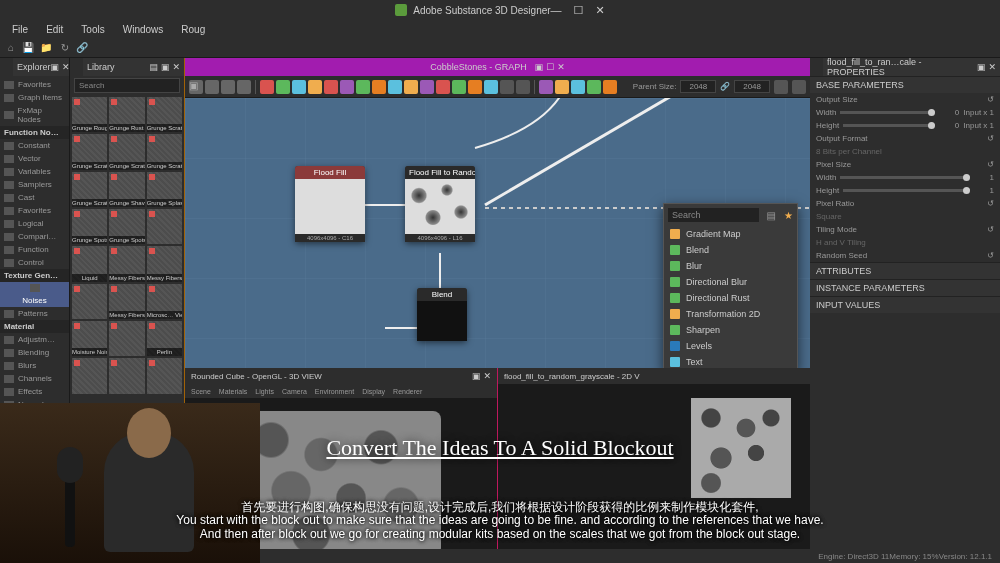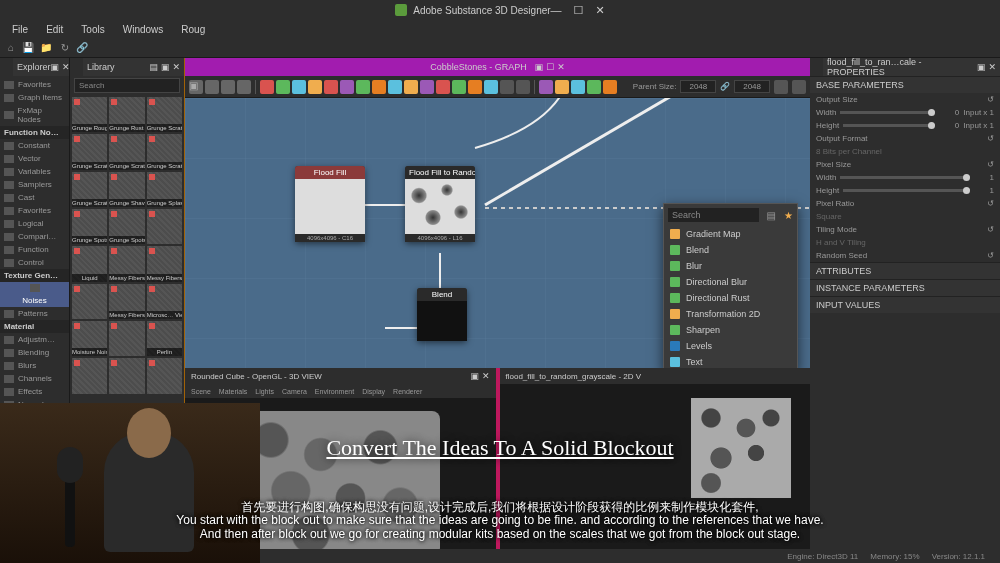--- a/index.html
+++ b/index.html
@@ -104,21 +104,21 @@
 .sub3 { top: 527px; }
 
 
 .webcam { position:absolute; left:0; bottom:0; width:260px; height:160px; background:linear-gradient(#3a2a1a, #1a1008); z-index:150; }
 .person { position:absolute; left:40%; top:18%; width:90px; height:120px; background:#2a2a2a; border-radius:40px 40px 6px 6px; }
 .person::before { content:''; position:absolute; left:50%; top:-24px; transform:translateX(-50%); width:44px; height:50px; background:#8a6a4a; border-radius:50%; }
 .mic { position:absolute; left:25%; bottom:10%; width:10px; height:90px; background:#111; border-radius:4px; }
 .mic::before { content:''; position:absolute; left:-8px; top:-10px; width:26px; height:36px; background:#222; border-radius:13px; }
 
 
-.statusbar { height: 14px; background: #2d2d2d; position:absolute; bottom:0; right:0; left:260px; display:flex; align-items:center; justify-content:flex-end; padding:0 15px; gap:12px; font-size:8px; color:#888; }
+.statusbar { height: 14px; background: #2d2d2d; position:absolute; bottom:0; right:0; left:260px; display:flex; align-items:center; justify-content:flex-end; padding:0 8px; font-size:8px; color:#888; }
 </style>
 </head>
 <body>
 
 <div class="titlebar">
   <div class="titlebar-left">
     <div class="app-icon"></div>
     <div class="title-text">Adobe Substance 3D Designer</div>
   </div>
   <div class="window-controls">
@@ -475,21 +475,21 @@
             <span>Lights</span>
             <span>Camera</span>
             <span>Environment</span>
             <span>Display</span>
             <span>Renderer</span>
           </div>
         <div class="vp-canvas">
           <div class="stone-cube"></div>
         </div>
       </div>
-      <div class="viewport" style="border-left:4px solid #be185d">
+      <div class="viewport" style="border-left:1px solid #be185d">
         <div class="vp-header">
           <span>flood_fill_to_random_grayscale - 2D V</span>
         </div>
         <div class="vp-canvas">
           <div class="vp2-img"></div>
         </div>
       </div>
     </div>
   </div>
 

